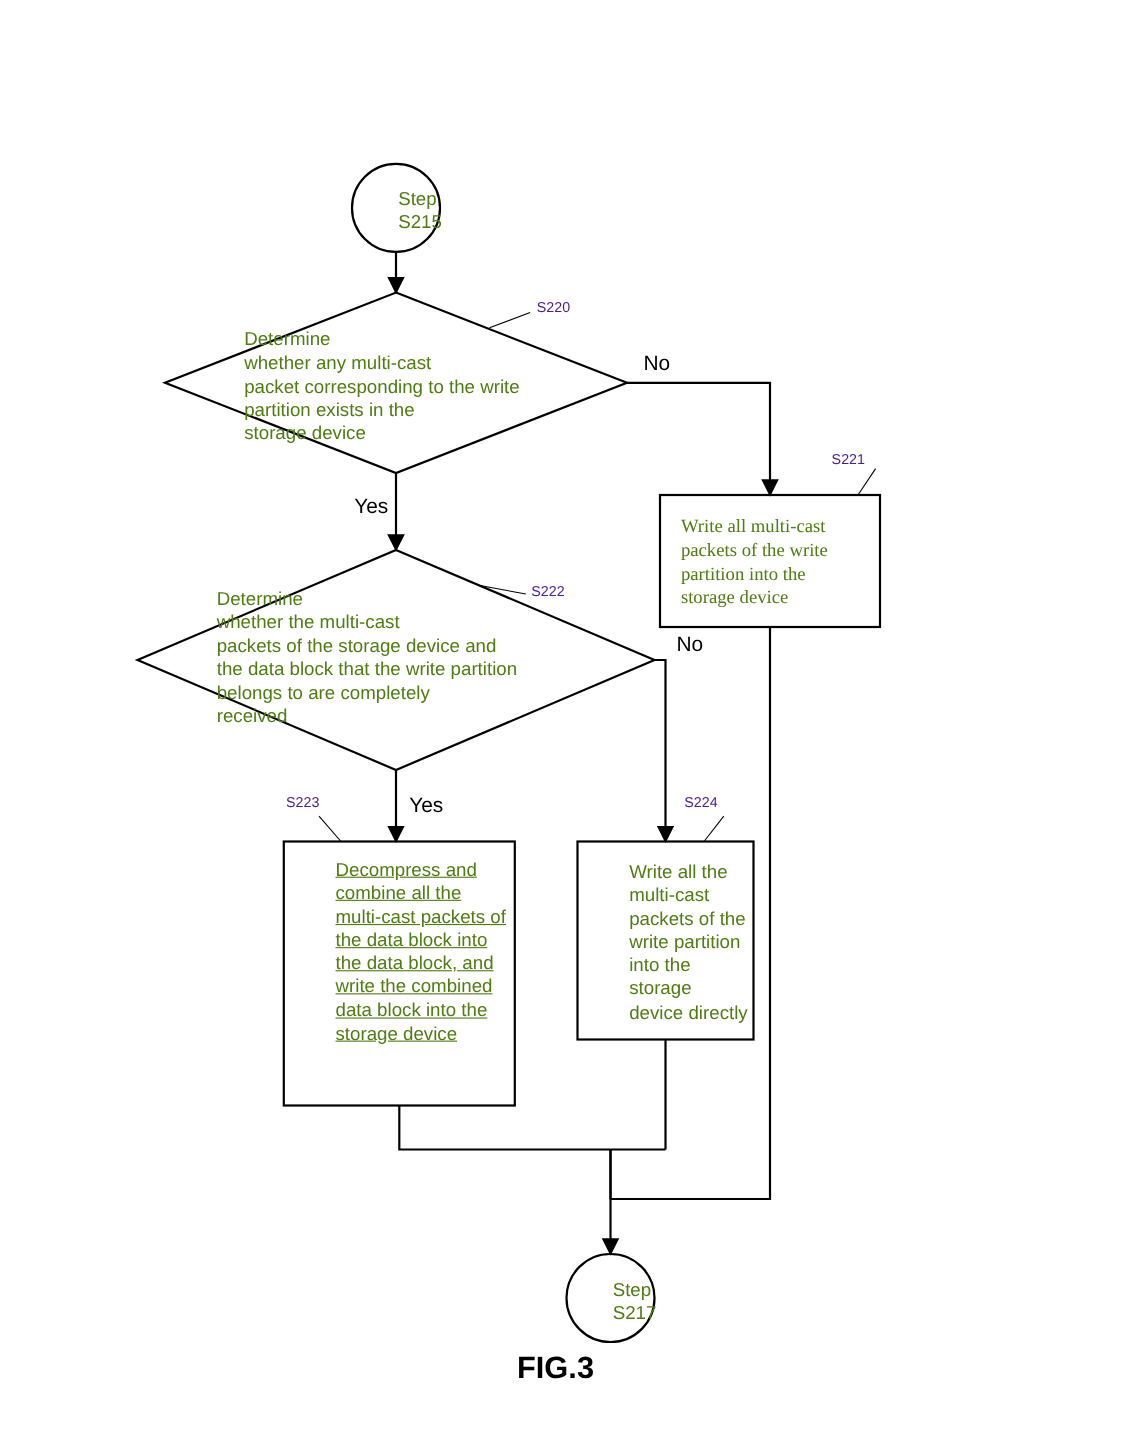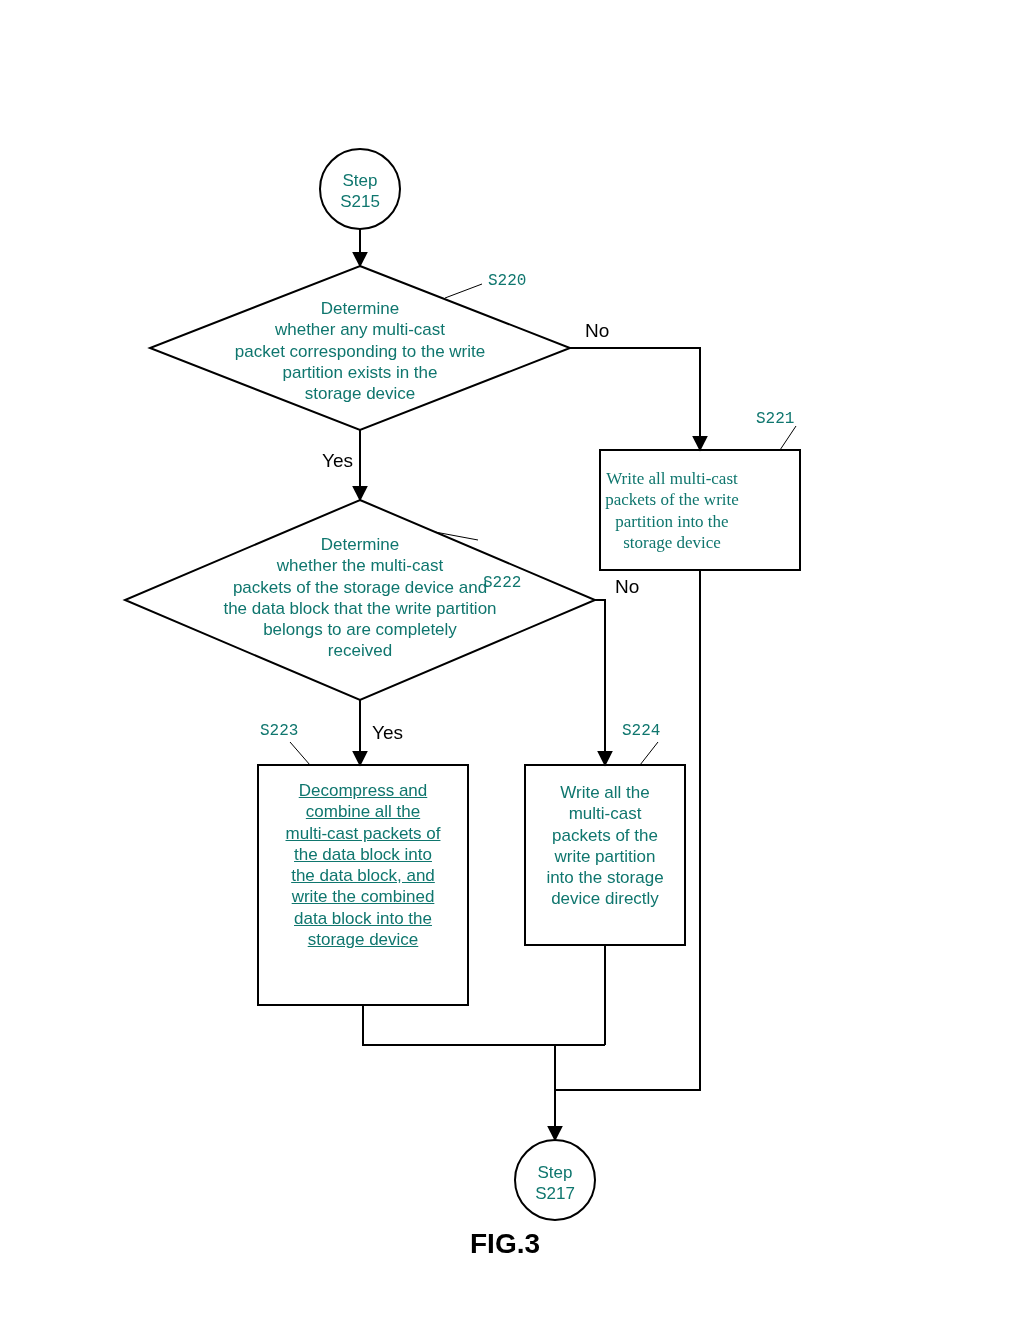--- a/index.html
+++ b/index.html
@@ -30,35 +30,34 @@
     font-size: 17px;
     font-weight: bold;
   }
   .canvas {
     position: absolute;
     top: 0; left: 0;
     width: 1024px; height: 1320px;
   }
   .shape-label {
     position: absolute;
-    text-align: center;
     font-size: 17px;
     line-height: 1.25;
-    color: #0f766e;
+    color: #4d7c0f;
+    padding-left: 42px;
   }
   .edge-label {
     position: absolute;
     font-size: 19px;
     color: #000;
   }
   .step-label {
     position: absolute;
-    font-size: 16px;
-    color: #0f766e;
-    font-family: Liberation Mono, monospace;
+    font-size: 13px;
+    color: #4c1d95;
   }
   .fig-label {
     position: absolute;
     font-size: 28px;
     font-weight: bold;
     font-family: Arial, sans-serif;
     text-align: center;
   }
 </style>
 </head>
@@ -146,21 +145,21 @@
   <div class="step-label" style="left:756px; top:410px;">S221</div>
 
   <div class="shape-label" style="left:155px; top:534px; width:410px;">
     <span style="white-space:pre-line;">Determine
 whether the multi-cast
 packets of the storage device and
 the data block that the write partition
 belongs to are completely
 received</span>
   </div>
-  <div class="step-label" style="left:483px; top:530px;margin-top:44px;">S222</div>
+  <div class="step-label" style="left:483px; top:530px;">S222</div>
 
   <div class="edge-label" style="left:615px; top:576px;">No</div>
   <div class="edge-label" style="left:372px; top:722px;">Yes</div>
 
   <div class="shape-label" style="left:263px; top:780px; width:200px;">
     <span style="white-space:pre-line;text-decoration:underline;">Decompress and
 combine all the
 multi-cast packets of
 the data block into
 the data block, and

